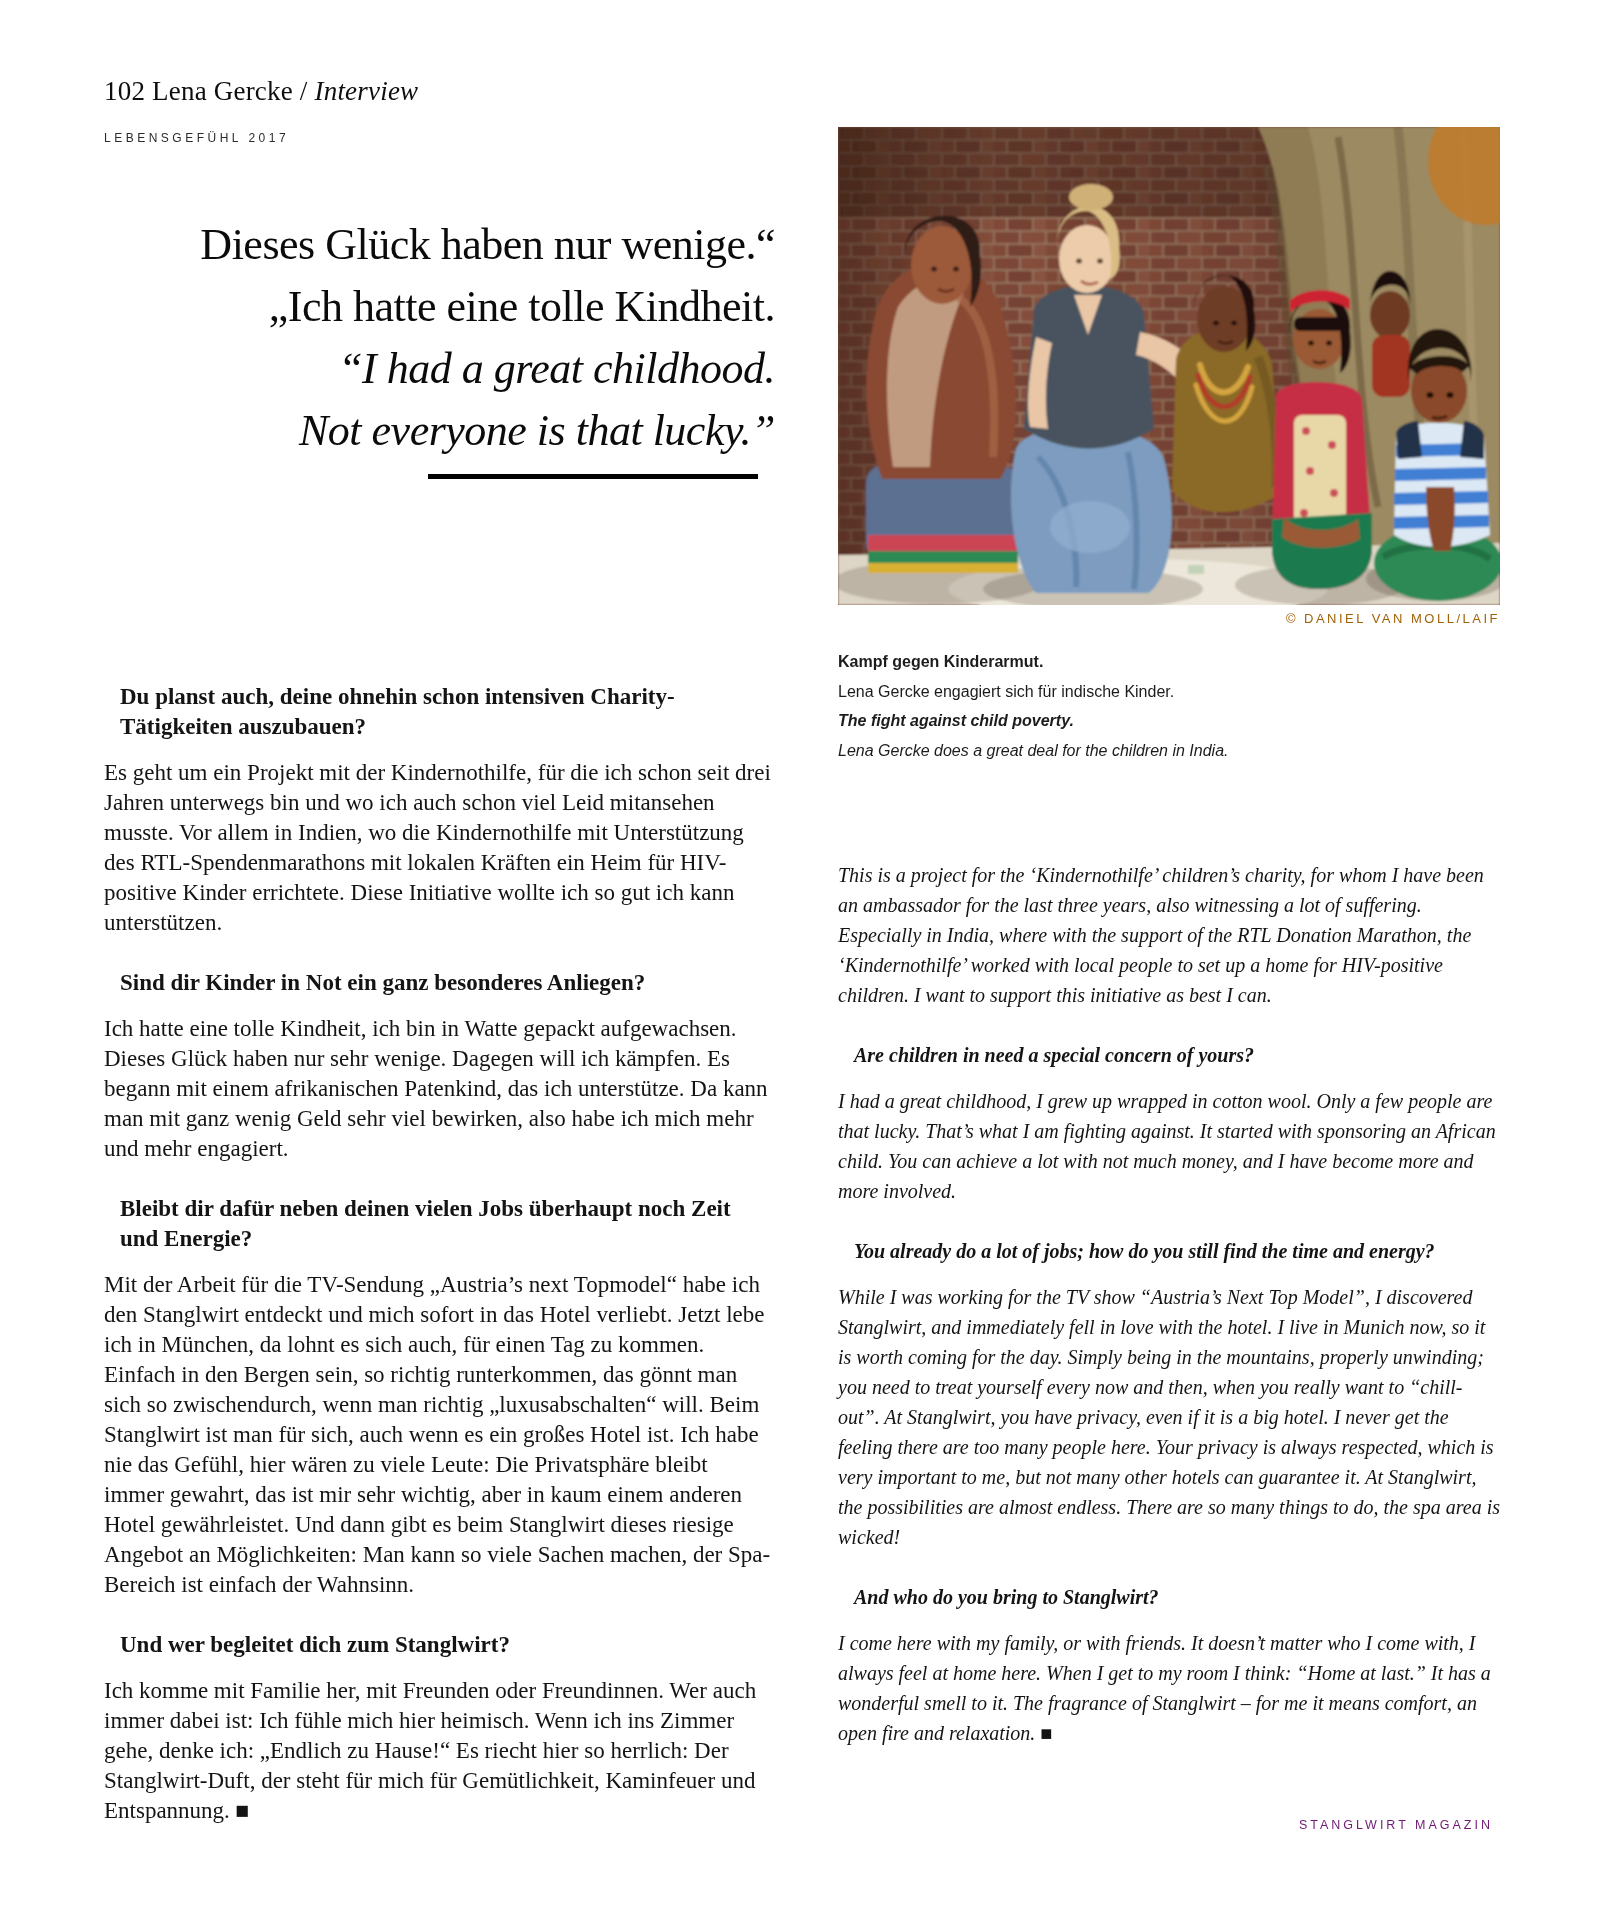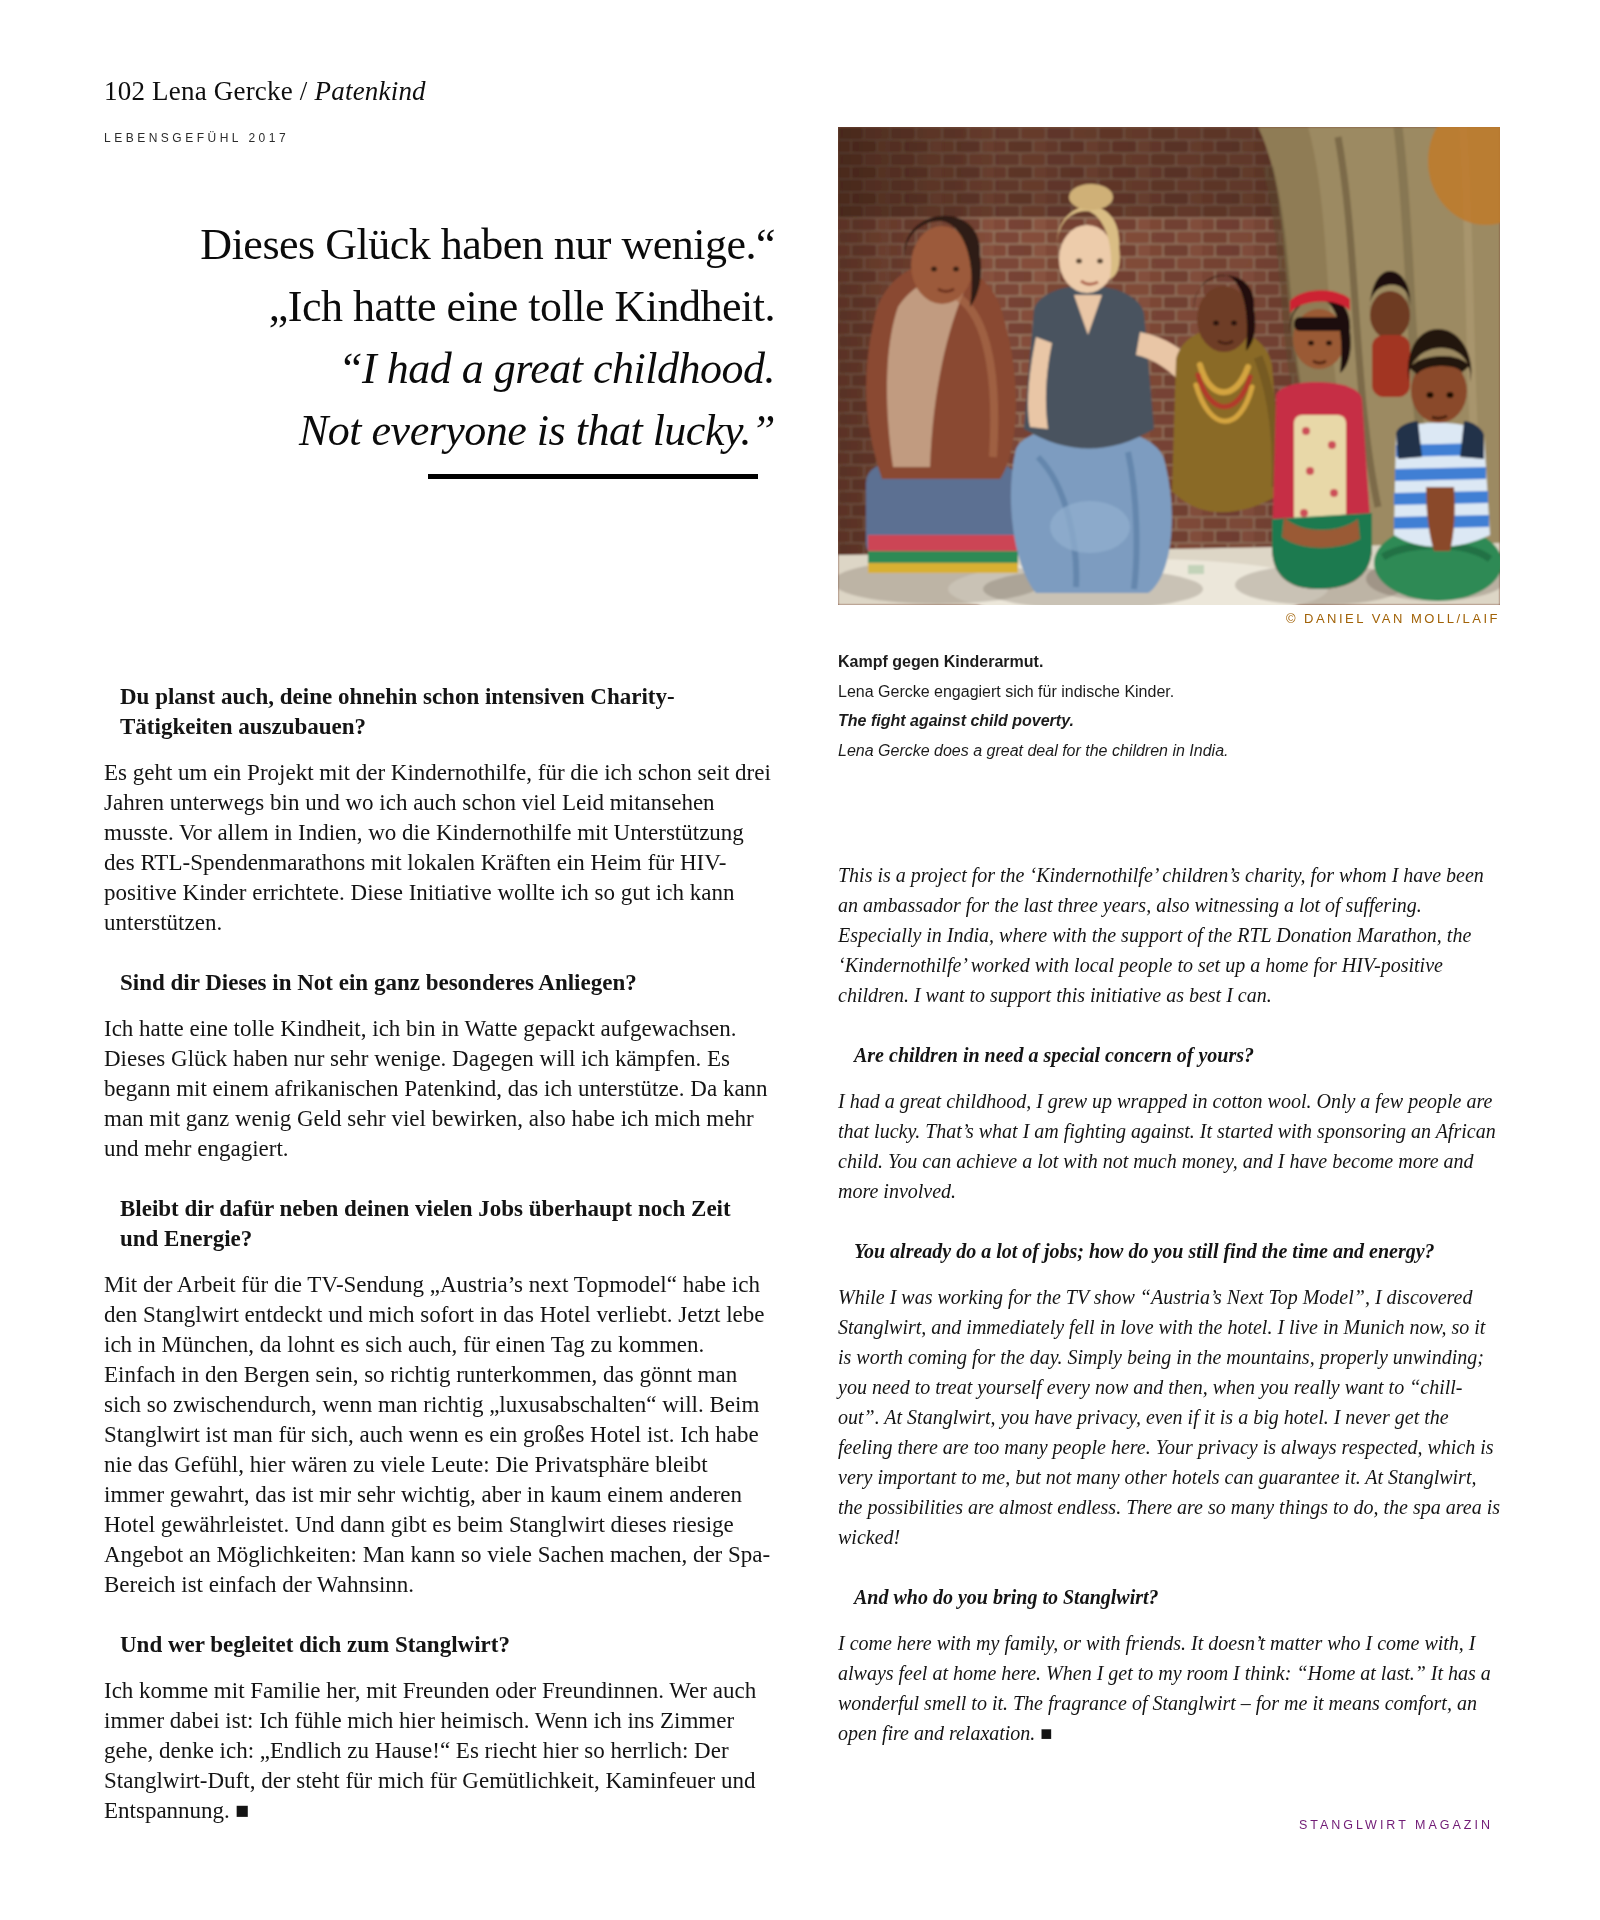--- a/index.html
+++ b/index.html
@@ -45,21 +45,21 @@
   
   .footer{position:absolute;left:838px;top:1818px;width:655px;text-align:right;
           font-family:"Liberation Sans",sans-serif;font-size:12.5px;letter-spacing:3px;color:#701a75;}
 </style>
 </head>
 <body>
 
 <div class="page">
 
   <div class="hdr">
-    <div class="hdr-line"><span>102</span> <span>Lena Gercke</span><span> / </span><span class="sec">Patenkind</span></div>
+    <div class="hdr-line"><span>102</span> <span>Lena Gercke</span><span> / </span><span class="sec">Interview</span></div>
     <div class="hdr-issue">LEBENSGEFÜHL 2017</div>
   </div>
 
   <div class="pullquote">
     <div class="de">Dieses Glück haben nur wenige.“</div>
     <div class="de">„Ich hatte eine tolle Kindheit.</div>
     <div class="en">“I had a great childhood.</div>
     <div class="en">Not everyone is that lucky.”</div>
   </div>
   <div class="quote-rule"></div>
@@ -207,21 +207,21 @@
     <div class="bi">The fight against child poverty.</div>
     <div class="i">Lena Gercke does a great deal for the children in India.</div>
   </div>
 
   <div class="col-de">
     <div class="qa">
       <p class="q">Du planst auch, deine ohnehin schon intensiven Charity-Tätigkeiten auszubauen?</p>
       <p class="a">Es geht um ein Projekt mit der Kindernothilfe, für die ich schon seit drei Jahren unterwegs bin und wo ich auch schon viel Leid mitansehen musste. Vor allem in Indien, wo die Kindernothilfe mit Unterstützung des RTL-Spendenmarathons mit lokalen Kräften ein Heim für HIV-positive Kinder errichtete. Diese Initiative wollte ich so gut ich kann unterstützen.</p>
     </div>
     <div class="qa">
-      <p class="q">Sind dir Dieses in Not ein ganz besonderes Anliegen?</p>
+      <p class="q">Sind dir Kinder in Not ein ganz besonderes Anliegen?</p>
       <p class="a">Ich hatte eine tolle Kindheit, ich bin in Watte gepackt aufgewachsen. Dieses Glück haben nur sehr wenige. Dagegen will ich kämpfen. Es begann mit einem afrikanischen Patenkind, das ich unterstütze. Da kann man mit ganz wenig Geld sehr viel bewirken, also habe ich mich mehr und mehr engagiert.</p>
     </div>
     <div class="qa">
       <p class="q">Bleibt dir dafür neben deinen vielen Jobs überhaupt noch Zeit und Energie?</p>
       <p class="a">Mit der Arbeit für die TV-Sendung „Austria’s next Topmodel“ habe ich den Stanglwirt entdeckt und mich sofort in das Hotel verliebt. Jetzt lebe ich in München, da lohnt es sich auch, für einen Tag zu kommen. Einfach in den Bergen sein, so richtig runterkommen, das gönnt man sich so zwischendurch, wenn man richtig „luxusabschalten“ will. Beim Stanglwirt ist man für sich, auch wenn es ein großes Hotel ist. Ich habe nie das Gefühl, hier wären zu viele Leute: Die Privatsphäre bleibt immer gewahrt, das ist mir sehr wichtig, aber in kaum einem anderen Hotel gewährleistet. Und dann gibt es beim Stanglwirt dieses riesige Angebot an Möglichkeiten: Man kann so viele Sachen machen, der Spa-Bereich ist einfach der Wahnsinn.</p>
     </div>
     <div class="qa">
       <p class="q">Und wer begleitet dich zum Stanglwirt?</p>
       <p class="a">Ich komme mit Familie her, mit Freunden oder Freundinnen. Wer auch immer dabei ist: Ich fühle mich hier heimisch. Wenn ich ins Zimmer gehe, denke ich: „Endlich zu Hause!“ Es riecht hier so herrlich: Der Stanglwirt-Duft, der steht für mich für Gemütlichkeit, Kaminfeuer und Entspannung. ■</p>
     </div>

